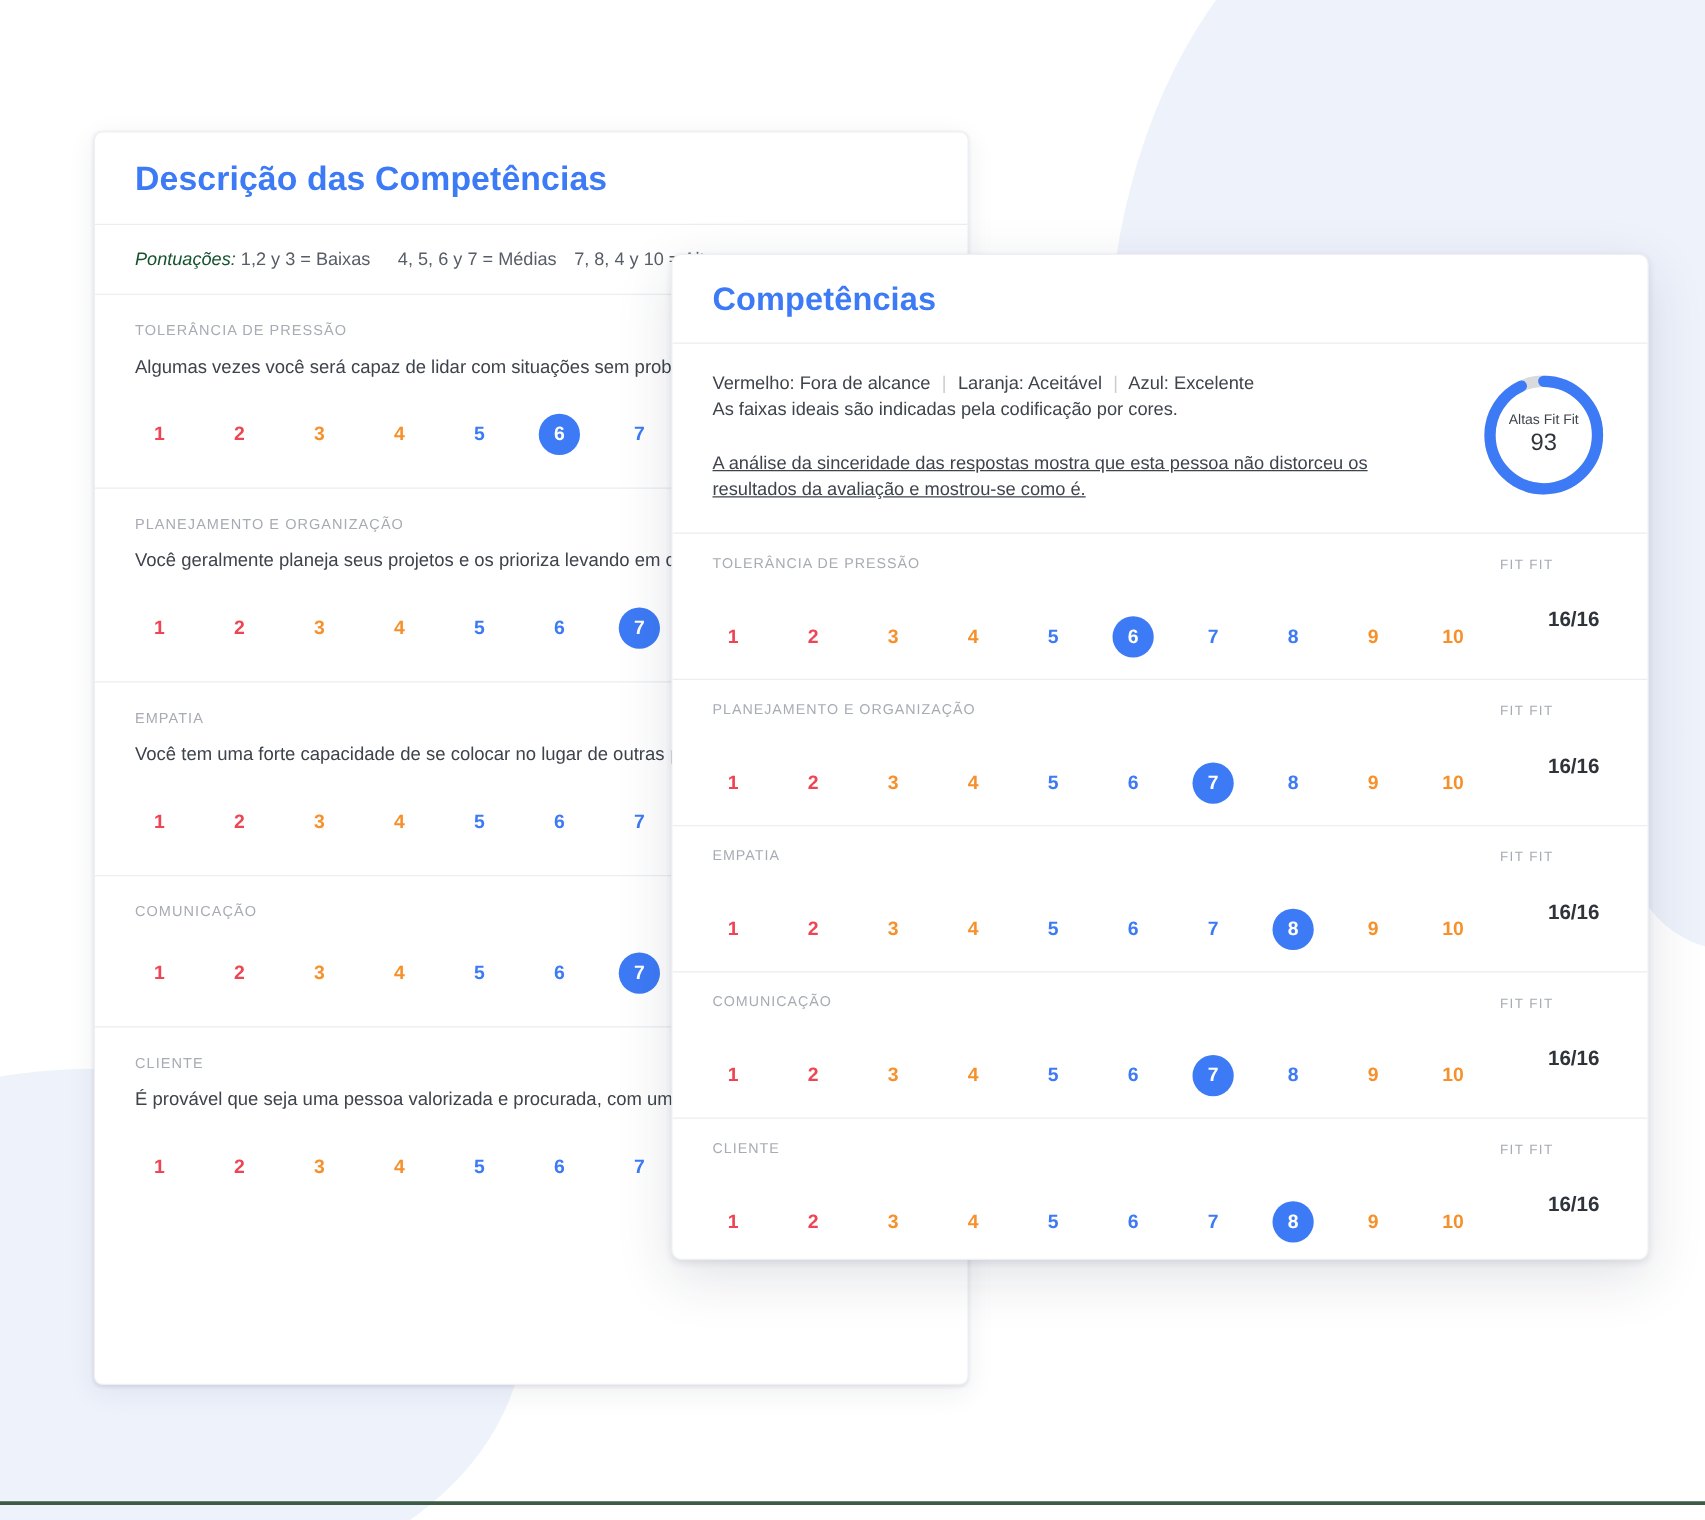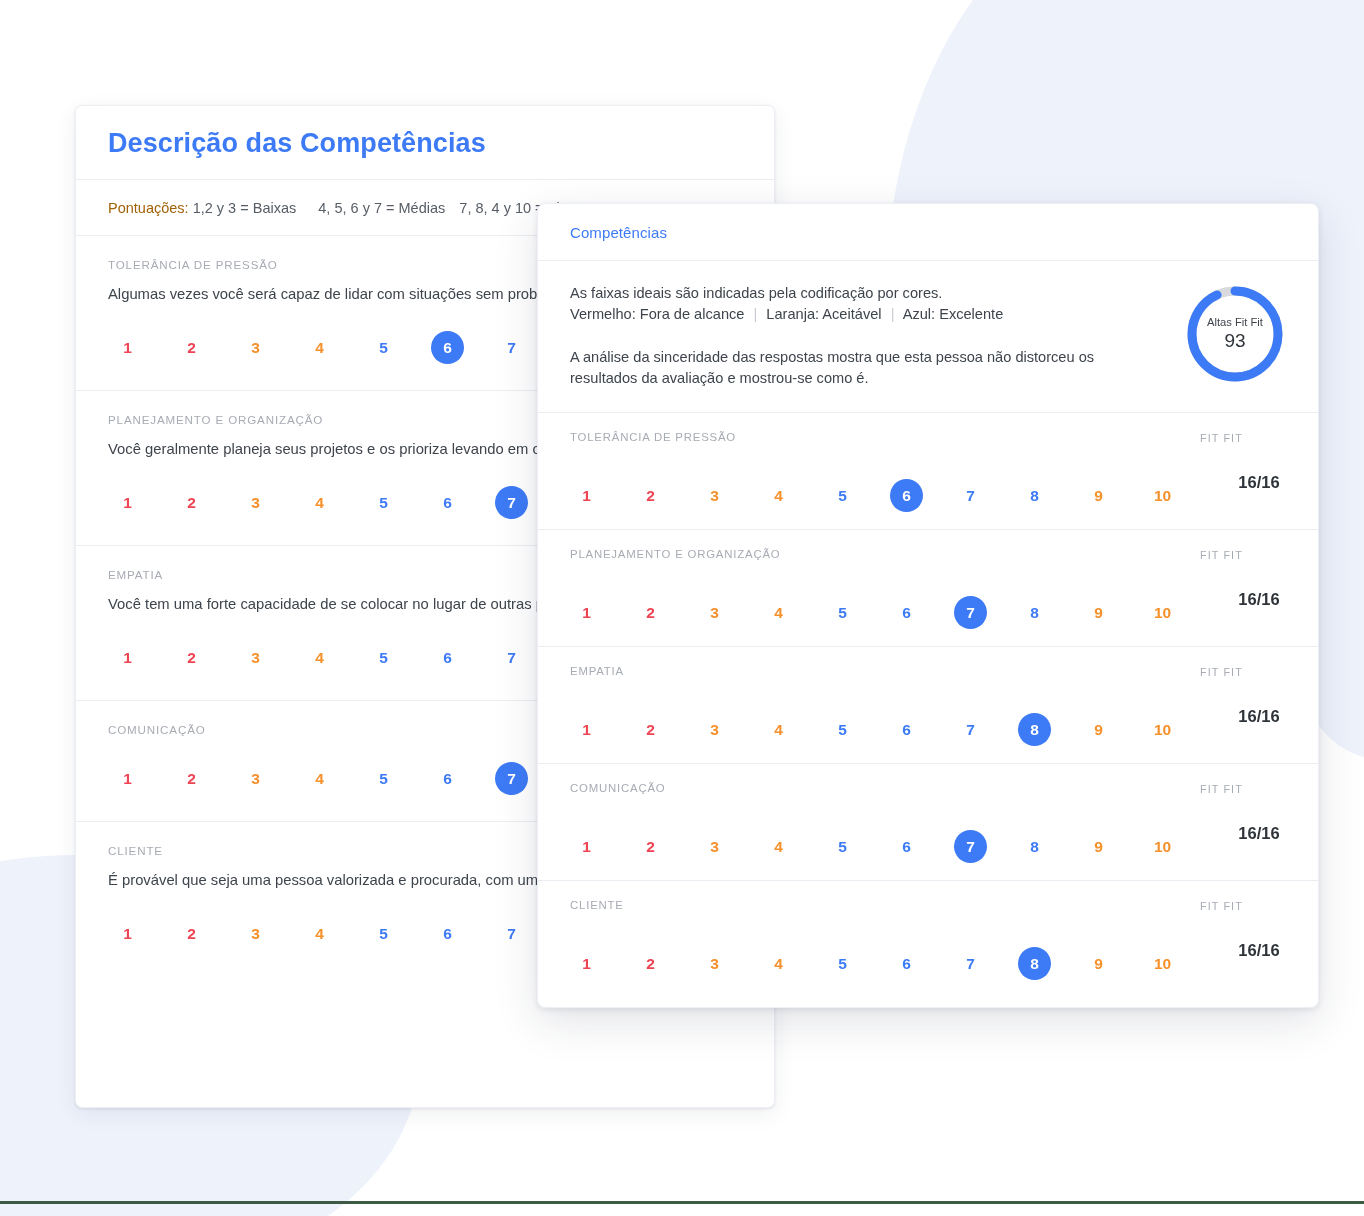--- a/index.html
+++ b/index.html
@@ -84,21 +84,21 @@
     color: #3d7af5;
     letter-spacing: .1px;
   }
   .legend-row {
     padding: 20px 32px 19px 32px;
     border-bottom: 1px solid #ebedf2;
     font-size: 14.5px;
     color: #575d66;
     white-space: nowrap;
   }
-  .legend-row .lead { color: #a16207; }
+  .legend-row .lead { color: #14532d; font-style: italic; }
   .legend-row .gap { display: inline-block; width: 14px; }
 
   .comp-block {
     padding: 22px 32px 26px 32px;
     border-bottom: 1px solid #ebedf2;
   }
   .comp-block:last-child { border-bottom: none; }
   .comp-title {
     font-size: 11.6px;
     letter-spacing: .85px;
@@ -148,40 +148,40 @@
     width: 782px;
     height: 805px;
     border-radius: 8px;
     box-shadow: 0 2px 6px rgba(30,40,70,.10), 0 14px 44px rgba(30,40,70,.13);
   }
   .modal-head {
     padding: 20px 32px 19px 32px;
     border-bottom: 1px solid #ebedf2;
   }
   .modal-head h2 {
-    font-size: 15px;
-    font-weight: 400;
+    font-size: 26px;
+    font-weight: 700;
     color: #3d7af5;
     letter-spacing: .1px;
   }
   .modal-intro {
     display: flex;
     align-items: flex-start;
     padding: 20px 32px 22px 32px;
     border-bottom: 1px solid #ebedf2;
     min-height: 138px;
   }
   .intro-text {
     flex: 1 1 auto;
     font-size: 14.6px;
     line-height: 1.45;
     color: #3e444c;
     padding-top: 2px;
   }
-  .intro-text .p2 { margin-top: 22px; }
+  .intro-text .p2 { margin-top: 22px; text-decoration: underline; }
   .sep {
     color: #c9ccd2;
     padding: 0 5px;
   }
 
   
   .gauge-wrap {
     flex: none;
     width: 102px;
     height: 102px;
@@ -351,28 +351,28 @@
   </div>
 
   <div class="card" id="front-card">
 
     <div class="modal-head">
       <h2>Competências</h2>
     </div>
 
     <div class="modal-intro">
       <div class="intro-text">
-        <div>As faixas ideais são indicadas pela codificação por cores.</div>
         <div>
           <span>Vermelho: Fora de alcance</span>
           <span class="sep">|</span>
           <span>Laranja: Aceitável</span>
           <span class="sep">|</span>
           <span>Azul: Excelente</span>
         </div>
+        <div>As faixas ideais são indicadas pela codificação por cores.</div>
         <div class="p2">A análise da sinceridade das respostas mostra que esta pessoa não distorceu os resultados da avaliação e mostrou-se como é.</div>
       </div>
 
       <div class="gauge-wrap">
         <svg width="102" height="102" viewBox="0 0 102 102">
           <circle id="gauge-track" cx="51" cy="51" r="43" fill="none" stroke-width="9" stroke="#d8dade"></circle>
           <circle id="gauge-arc" cx="51" cy="51" r="43" fill="none" stroke-width="9" stroke-linecap="round" transform="rotate(-90 51 51)" stroke="#3d7af5" stroke-dasharray="251.26458043411165 18.91238777461055"></circle>
         </svg>
         <div class="gauge-center">
           <div class="gauge-label">Altas Fit Fit</div>

